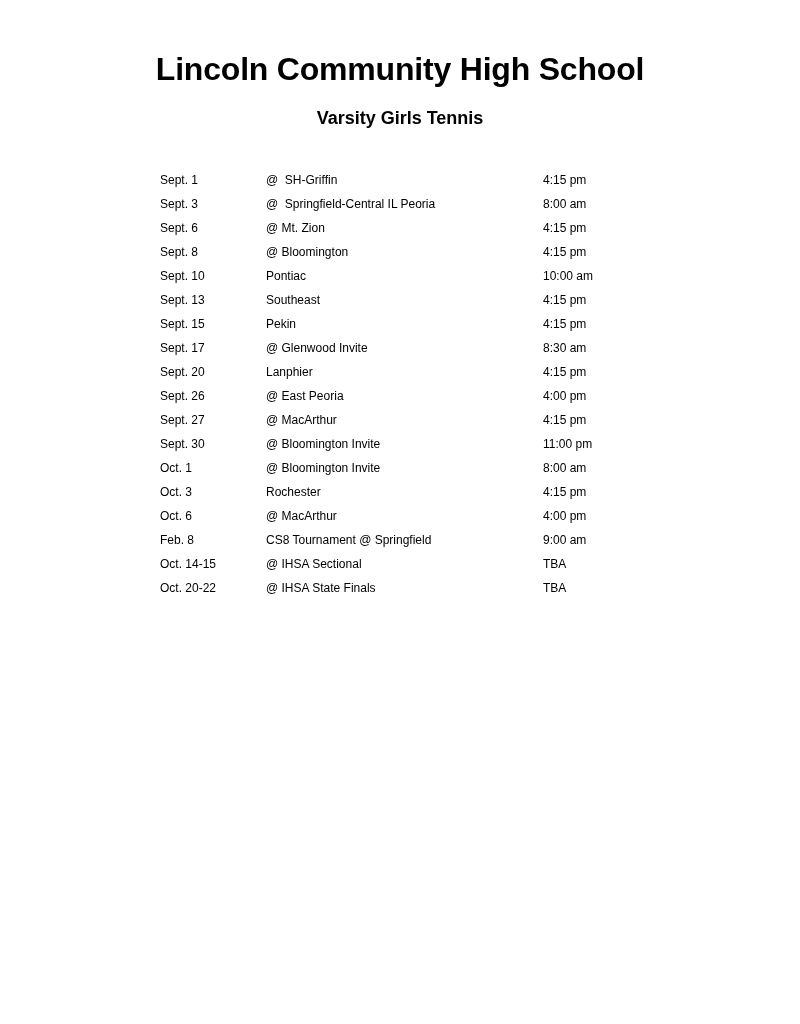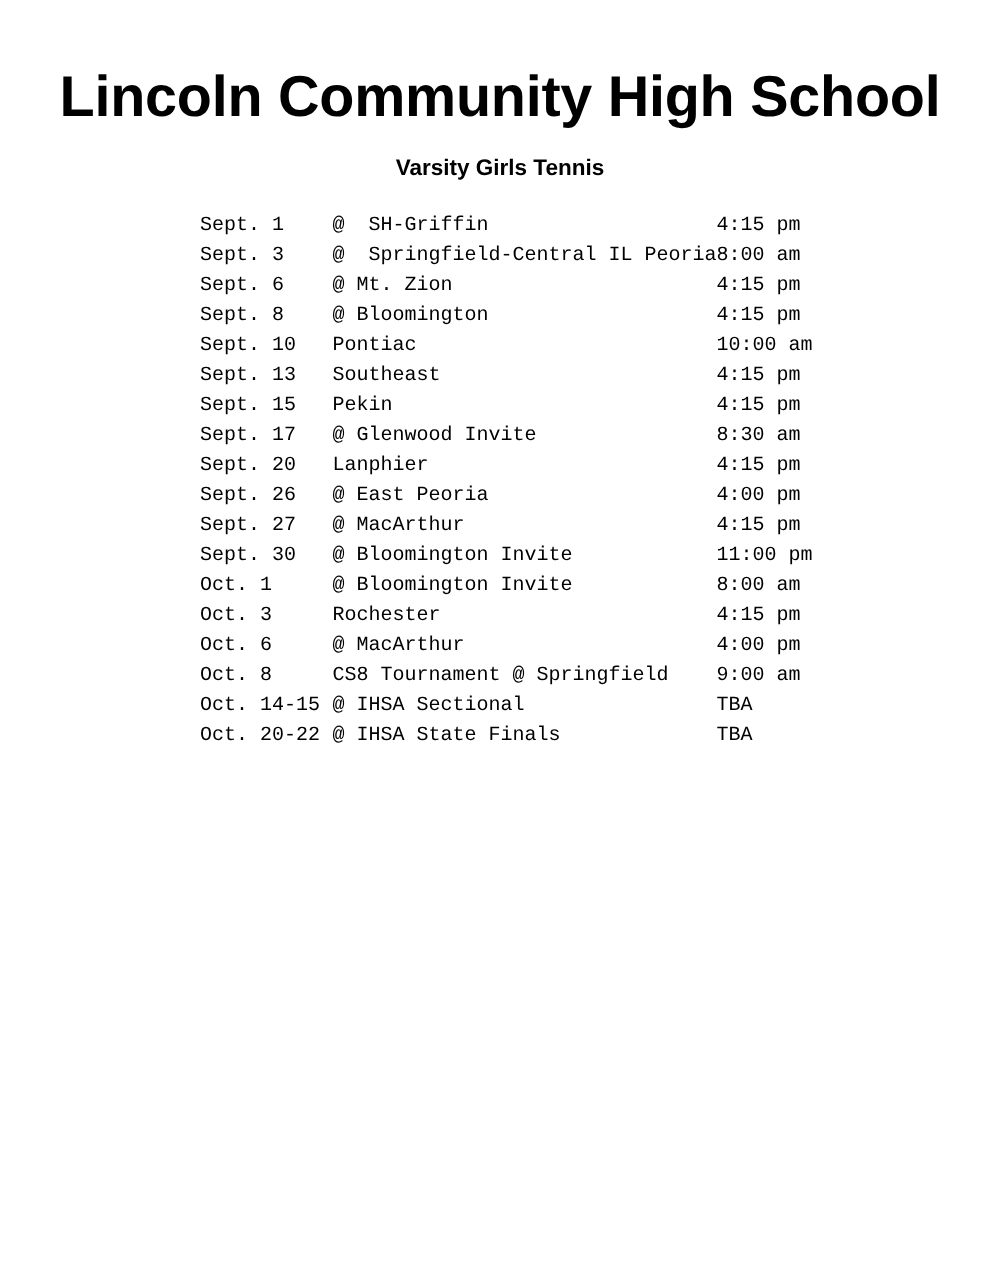--- a/index.html
+++ b/index.html
@@ -15,21 +15,21 @@
     overflow: hidden;
   }
   .page {
     width: 800px;
     height: 1024px;
     position: relative;
     box-sizing: border-box;
   }
   .title {
     text-align: center;
-    font-size: 46px;
+    font-size: 32px;
     font-weight: bold;
     letter-spacing: -0.2px;
     margin: 0;
     padding-top: 52px;
     line-height: 1.1;
   }
   .subtitle {
     text-align: center;
     font-size: 18px;
     font-weight: bold;
@@ -39,26 +39,25 @@
   }
   .schedule {
     margin: 0;
     padding: 0;
     border-collapse: collapse;
     position: absolute;
     left: 160px;
     top: 168px;
   }
   .schedule td {
-    font-size: 16px;
+    font-size: 12px;
     line-height: 24px;
     padding: 0;
     vertical-align: top;
     white-space: pre;
-    font-family: Liberation Mono, monospace;
   }
   .col-date {
     width: 106px;
   }
   .col-opp {
     width: 277px;
   }
   .col-time {
     width: 120px;
   }
@@ -142,21 +141,21 @@
           <td class="col-date">Oct. 3</td>
           <td class="col-opp">Rochester</td>
           <td class="col-time">4:15 pm</td>
         </tr>
         <tr>
           <td class="col-date">Oct. 6</td>
           <td class="col-opp">@ MacArthur</td>
           <td class="col-time">4:00 pm</td>
         </tr>
         <tr>
-          <td class="col-date">Oct. 8</td>
+          <td class="col-date">Feb. 8</td>
           <td class="col-opp">CS8 Tournament @ Springfield</td>
           <td class="col-time">9:00 am</td>
         </tr>
         <tr>
           <td class="col-date">Oct. 14-15</td>
           <td class="col-opp">@ IHSA Sectional</td>
           <td class="col-time">TBA</td>
         </tr>
         <tr>
           <td class="col-date">Oct. 20-22</td>

